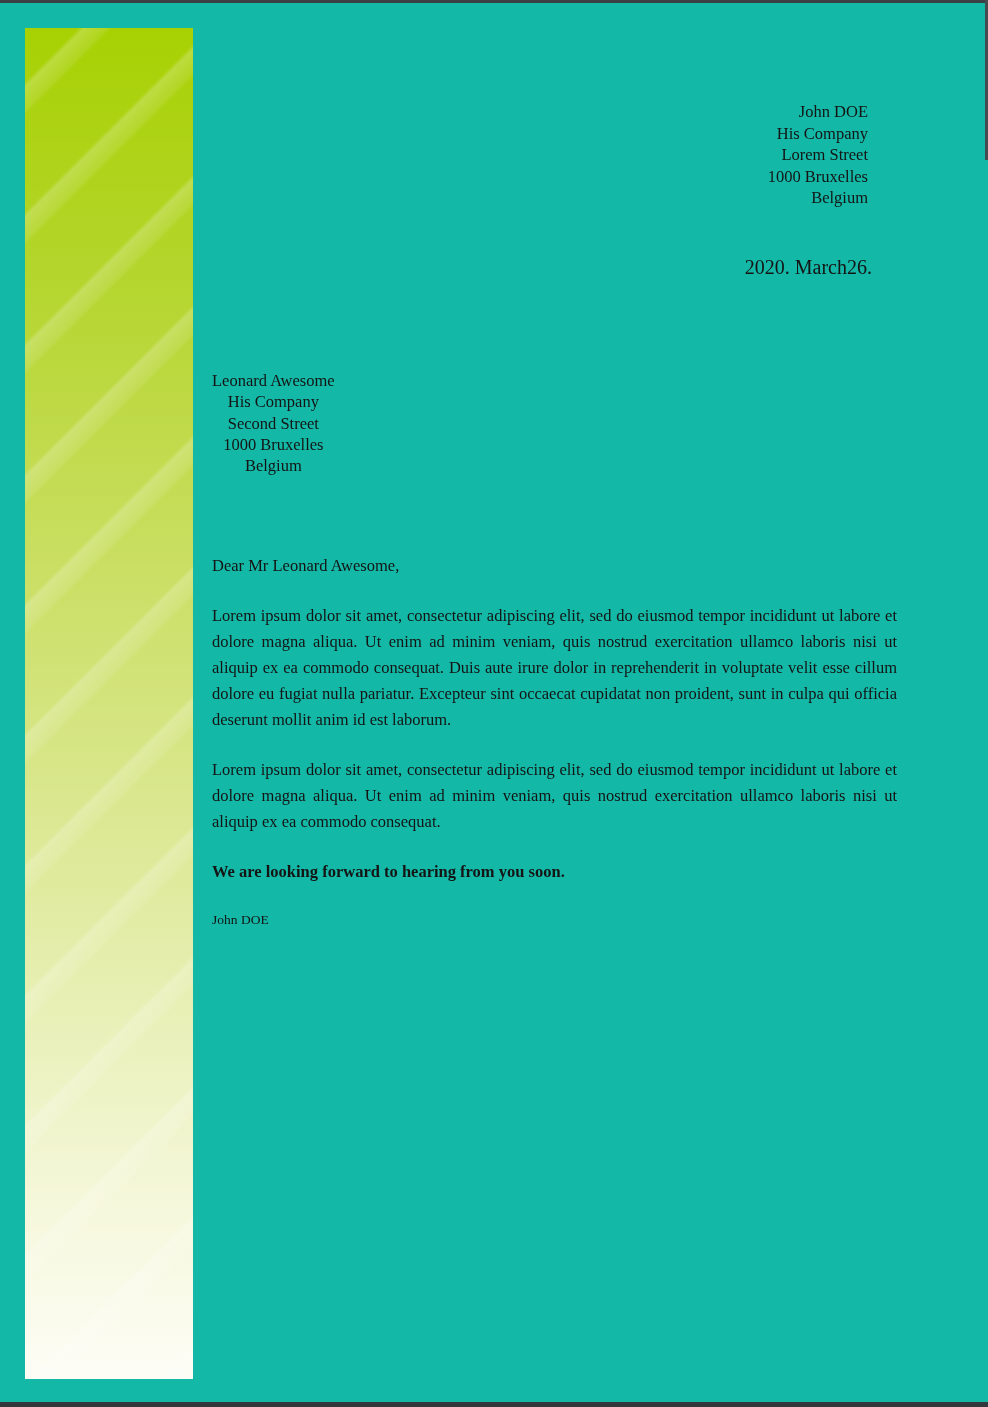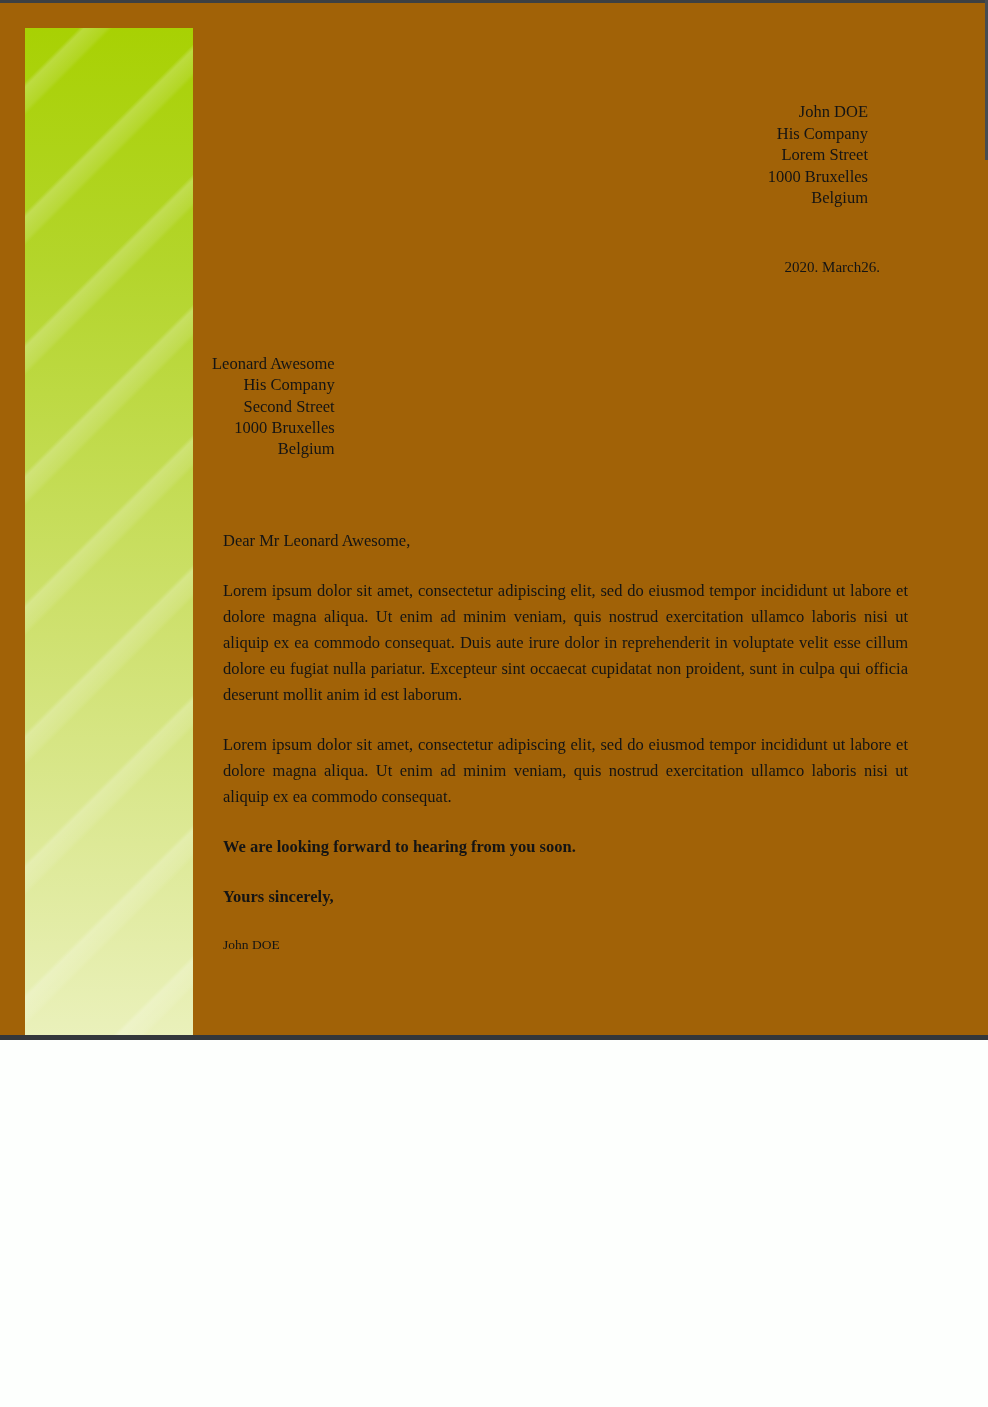--- a/index.html
+++ b/index.html
@@ -3,22 +3,22 @@
 <meta charset="utf-8">
 <style>
   html, body {
     margin: 0;
     padding: 0;
     background: #fdfffd;
   }
   .page {
     position: relative;
     width: 988px;
-    height: 1040px;
-    background: #a16207;
+    height: 1407px;
+    background: #14b8a6;
     font-family: "Liberation Serif", serif;
     color: #141414;
     overflow: hidden;
   }
   .border-top {
     position: absolute;
     top: 0; left: 0;
     width: 100%; height: 3px;
     background: #3c4043;
   }
@@ -57,40 +57,39 @@
   .sender {
     position: absolute;
     top: 101px; right: 120px;
     text-align: right;
     font-size: 16.5px;
     line-height: 21.5px;
     white-space: nowrap;
   }
   .date {
     position: absolute;
-    top: 257px; right: 108px;
-    font-size: 15px;
+    top: 257px; right: 116px;
+    font-size: 20px;
     line-height: 21.5px;
     white-space: nowrap;
   }
   .recipient {
     position: absolute;
-    top: 353px; left: 212px;
-    text-align: right;
+    top: 370px; left: 212px;
+    text-align: center;
     font-size: 16.5px;
     line-height: 21.3px;
     white-space: nowrap;
   }
   .letter-body {
     position: absolute;
-    left: 212px; top: 528px;
+    left: 212px; top: 553px;
     width: 685px;
     font-size: 16.5px;
     line-height: 26px;
-    margin-left: 11px;
   }
   .salutation { margin: 0; }
   .para {
     margin: 24px 0 0 0;
     text-align: justify;
   }
   .line { margin: 24px 0 0 0; font-weight: bold; }
   .signature {
     margin: 25px 0 0 0;
     font-size: 13.5px;
@@ -122,21 +121,20 @@
     <div>Second Street</div>
     <div>1000 Bruxelles</div>
     <div>Belgium</div>
   </div>
 
   <div class="letter-body">
     <div class="salutation">Dear Mr Leonard Awesome,</div>
     <p class="para">Lorem ipsum dolor sit amet, consectetur adipiscing elit, sed do eiusmod tempor incididunt ut labore et dolore magna aliqua. Ut enim ad minim veniam, quis nostrud exercitation ullamco laboris nisi ut aliquip ex ea commodo consequat. Duis aute irure dolor in reprehenderit in voluptate velit esse cillum dolore eu fugiat nulla pariatur. Excepteur sint occaecat cupidatat non proident, sunt in culpa qui officia deserunt mollit anim id est laborum.</p>
     <p class="para">Lorem ipsum dolor sit amet, consectetur adipiscing elit, sed do eiusmod tempor incididunt ut labore et dolore magna aliqua. Ut enim ad minim veniam, quis nostrud exercitation ullamco laboris nisi ut aliquip ex ea commodo consequat.</p>
     <p class="line">We are looking forward to hearing from you soon.</p>
-    <p class="line">Yours sincerely,</p>
     <p class="signature">John DOE</p>
   </div>
 
   <div class="scroll-thumb"></div>
 
   <div class="border-bottom"></div>
 
 </div>
 
 </body></html>

